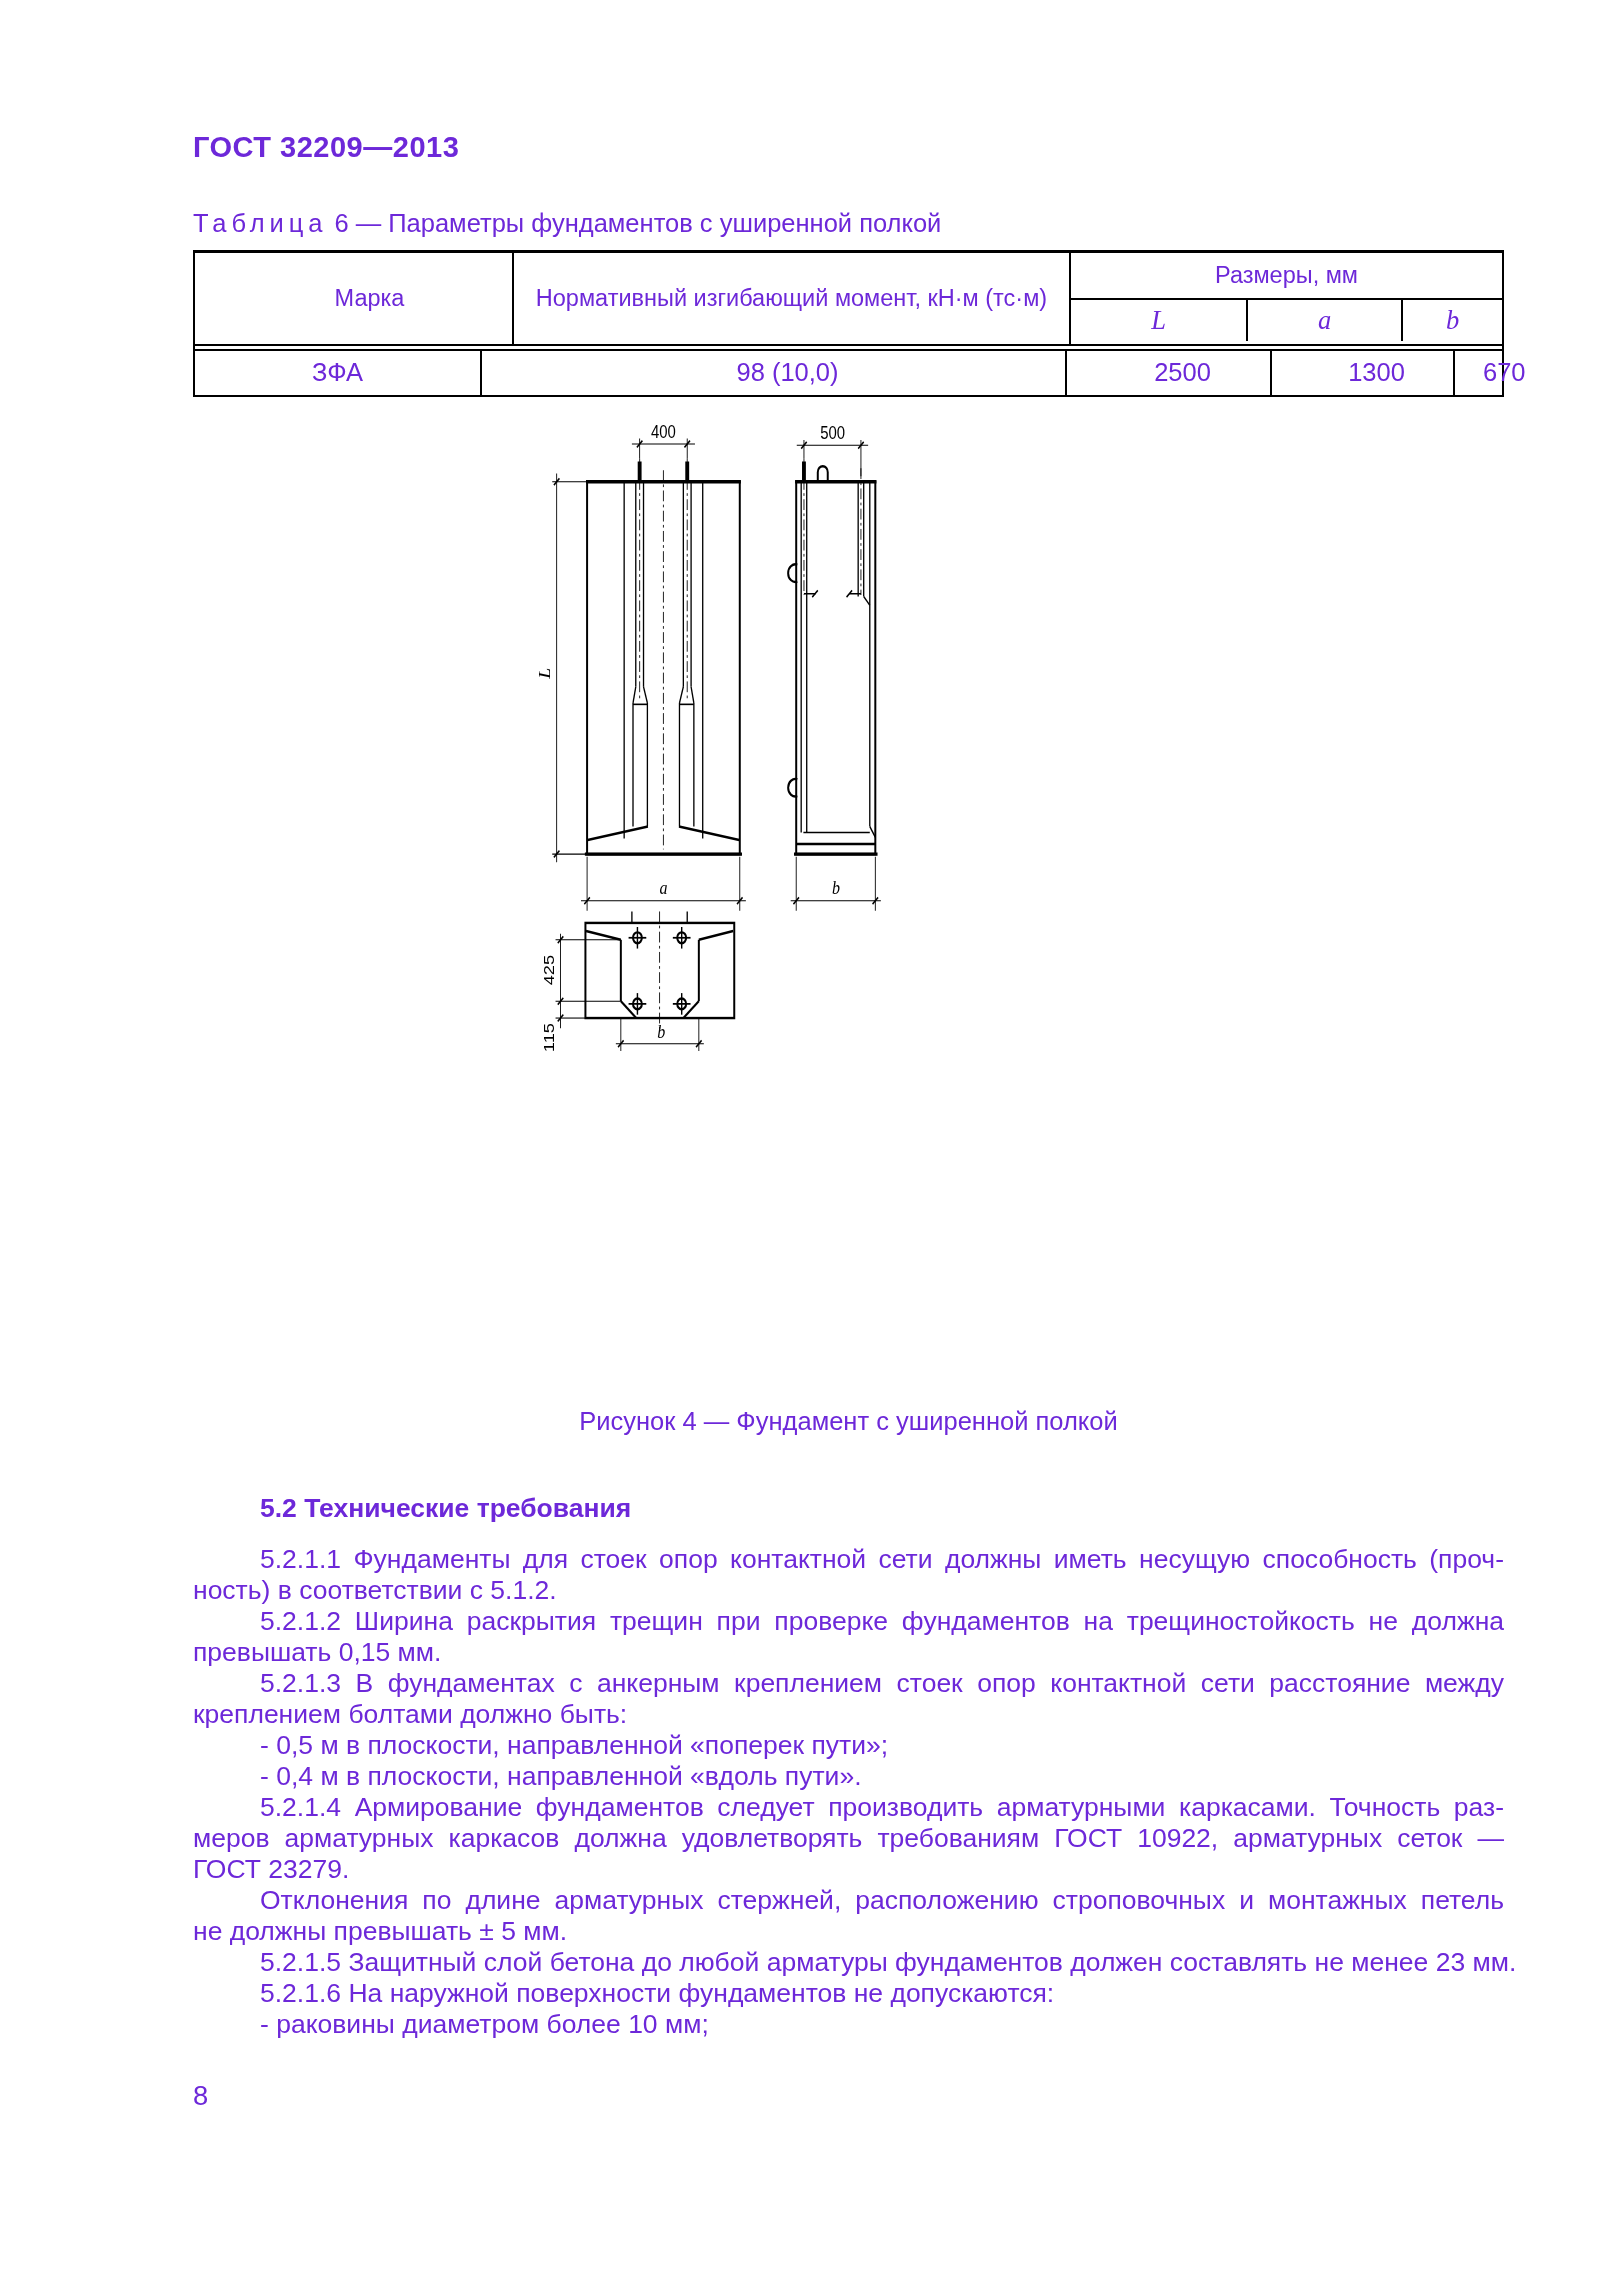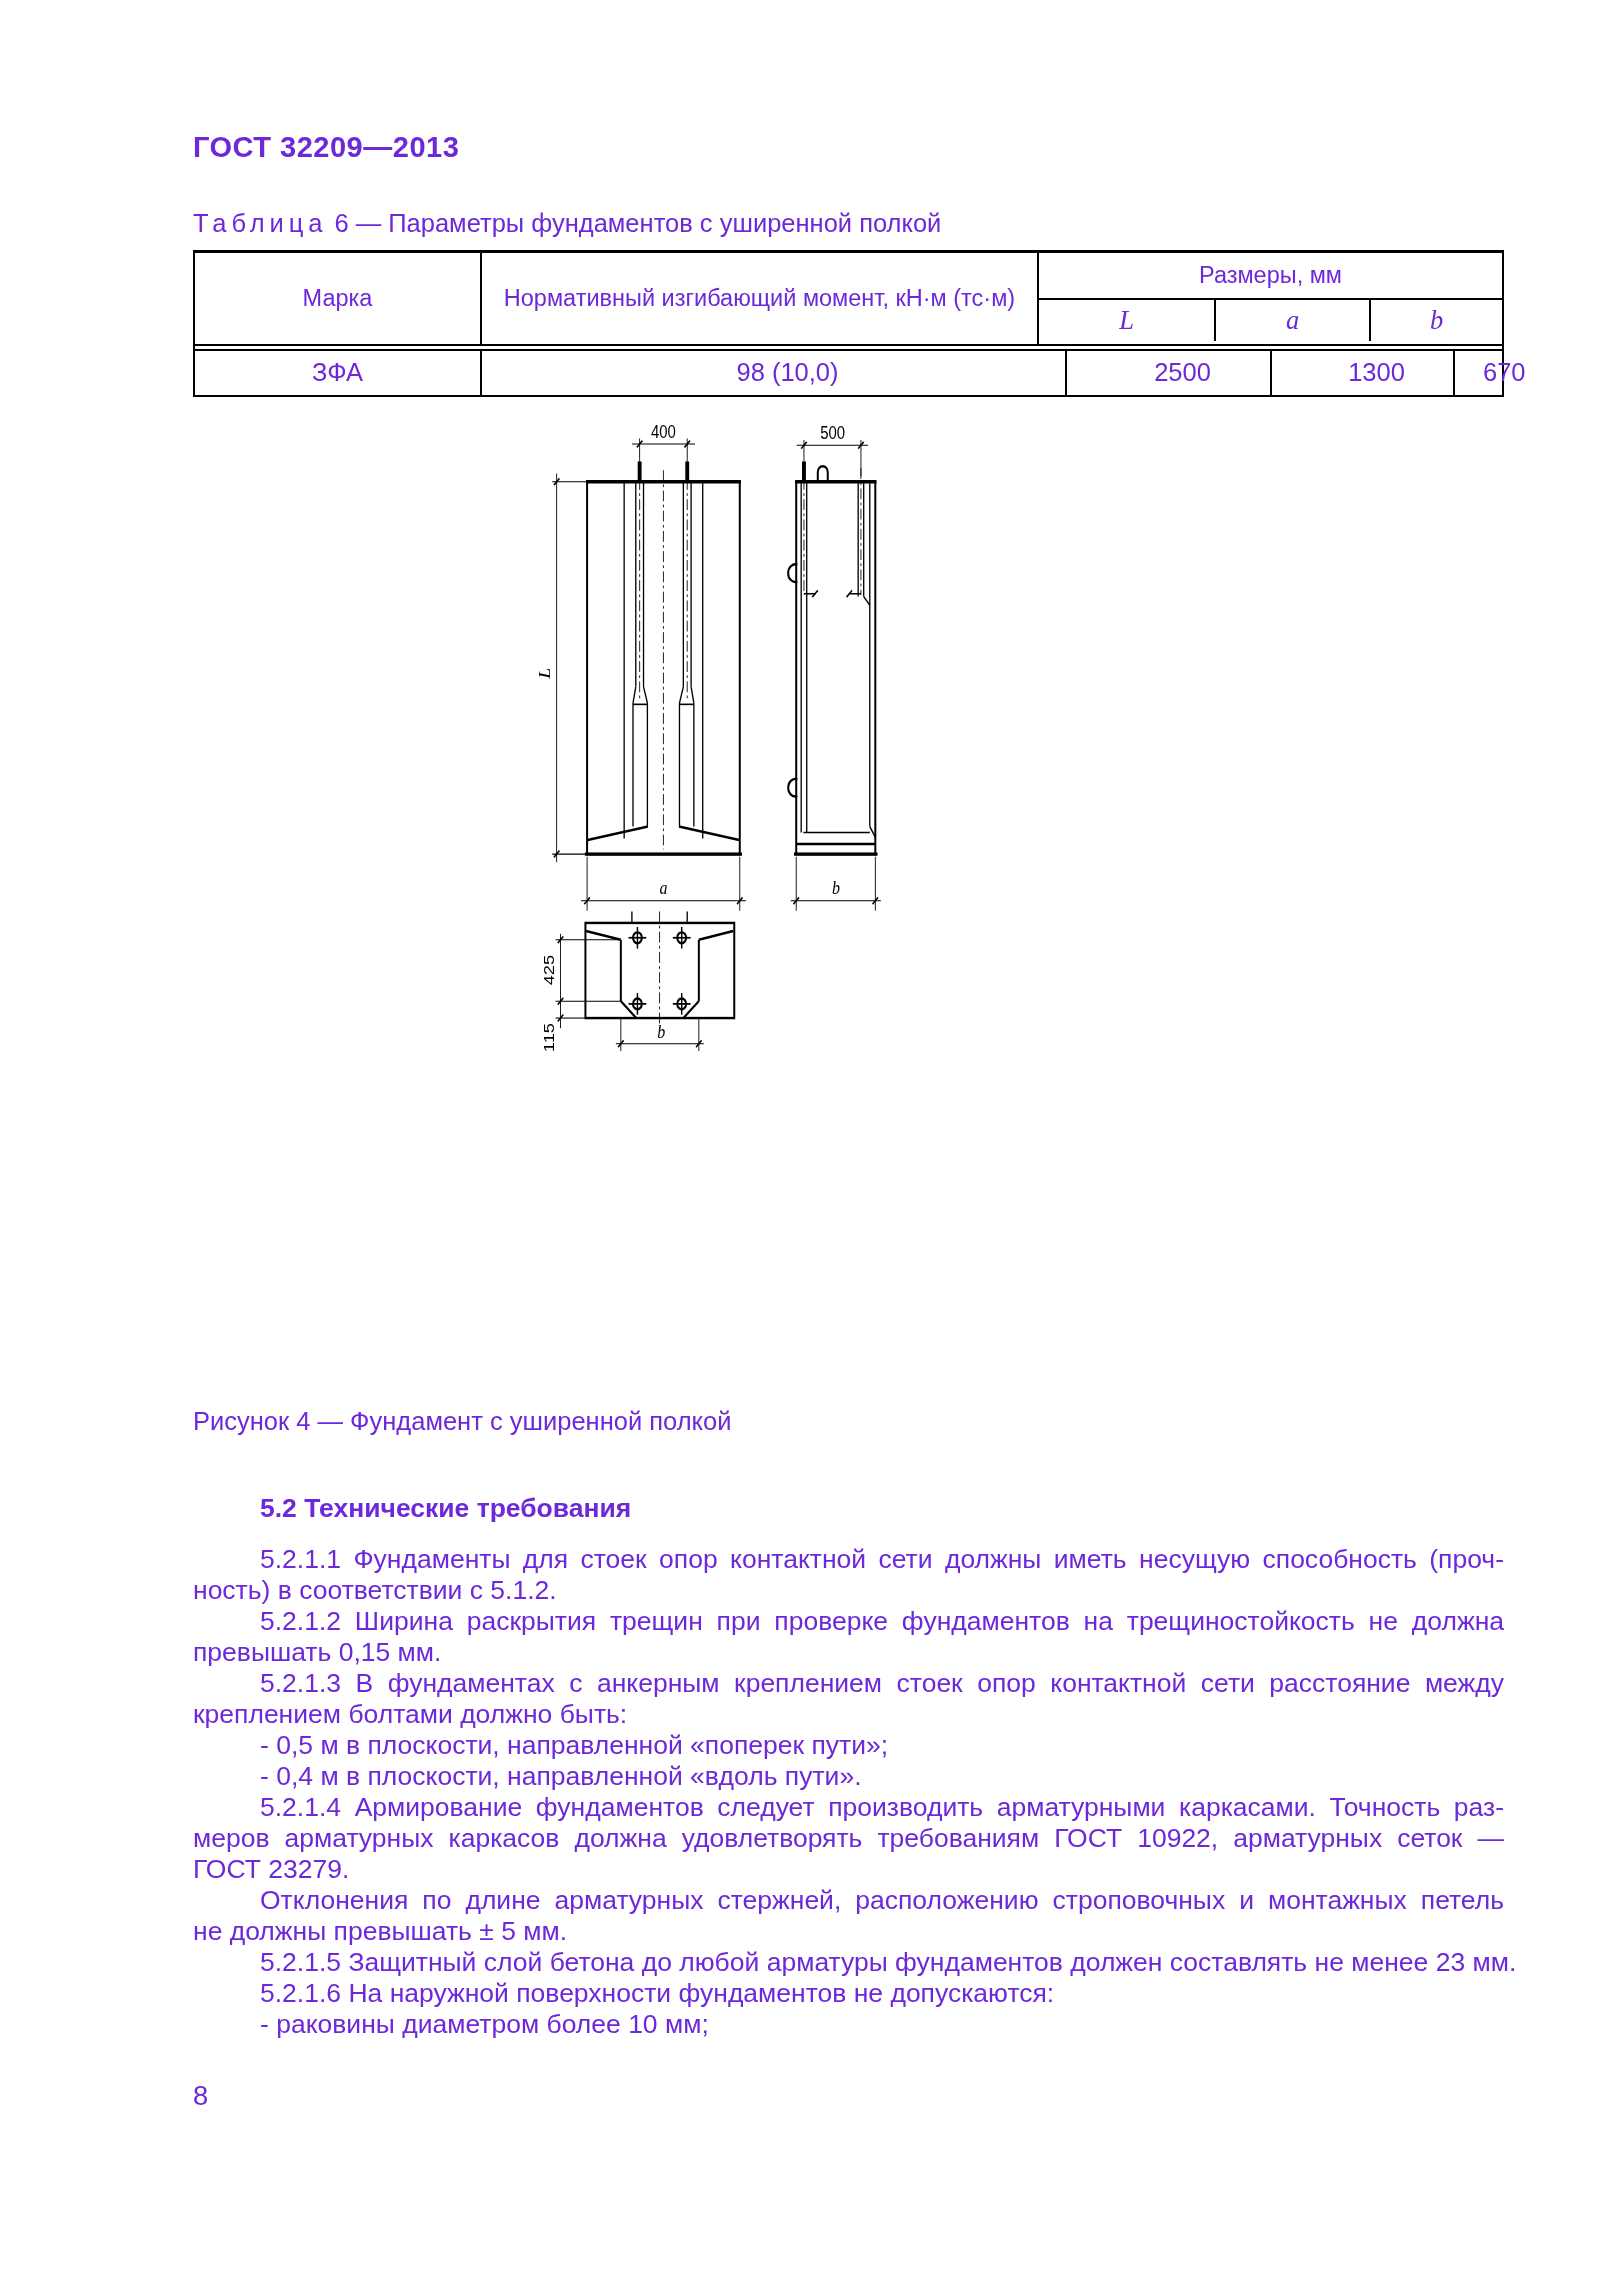--- a/index.html
+++ b/index.html
@@ -4,35 +4,35 @@
 <style>
   html,body{margin:0;padding:0;background:#e8e8e8;}
   .page{position:relative;width:1621px;height:2293px;background:#ffffff;
         font-family:"Liberation Sans",sans-serif;color:#6d28d9;overflow:hidden;padding-left:15px;}
   .doc-header{position:absolute;left:193px;top:131px;font-size:29px;font-weight:bold;letter-spacing:0.5px;}
   .tbl-caption{position:absolute;left:193px;top:209px;font-size:25.5px;}
   .tbl-caption .spaced{letter-spacing:4.9px;}
   
   .gtable{position:absolute;left:193px;top:250px;width:1311px;
           border:2px solid #000;border-top:3.9px solid #000;box-sizing:border-box;background:#fff;}
-  .hd-grid{display:grid;grid-template-columns:287px 557px 1fr;}
+  .hd-grid{display:grid;grid-template-columns:287px 557px 1fr;margin-left:32px;}
   .cell{box-sizing:border-box;display:flex;align-items:center;justify-content:center;
         text-align:center;font-size:23.5px;}
   .cell.rt{border-right:2px solid #000;}
   .hcell{height:91px;}
   .szgroup{display:flex;flex-direction:column;}
   .szhead{height:47px;border-bottom:2.9px solid #000;}
   .subrow{display:grid;grid-template-columns:177px 155px 1fr;height:41px;}
   .subcell{font-family:"Liberation Serif",serif;font-style:italic;font-size:26.5px;}
   .dsep{height:2.9px;background:#fff;border-top:2px solid #000;border-bottom:2px solid #000;}
   .bd-grid{display:grid;grid-template-columns:287px 557px 177px 155px 1fr;height:44px;gap:28px;}
   .bcell{font-size:25.5px;}
   
   .fig-svg{position:absolute;left:529px;top:421px;}
-  .fig-caption{position:absolute;left:193px;top:1407px;width:1311px;font-size:25.5px;}
+  .fig-caption{position:absolute;left:193px;top:1407px;width:1311px;text-align:center;font-size:25.5px;}
   
   .text-block{position:absolute;left:193px;top:1457px;width:1311px;font-size:26.5px;}
   .tline{line-height:31px;white-space:nowrap;}
   .tline.just{white-space:normal;text-align:justify;text-align-last:justify;}
   .tline.ind{text-indent:67px;}
   .tline.bold{font-weight:bold;margin-top:36px;}
   .page-num{position:absolute;left:193px;top:2080px;font-size:27.4px;}
   
   .ln  {stroke:#000;fill:none;stroke-width:2.4;}
   .ln-th{stroke:#000;fill:none;stroke-width:3.6;}

